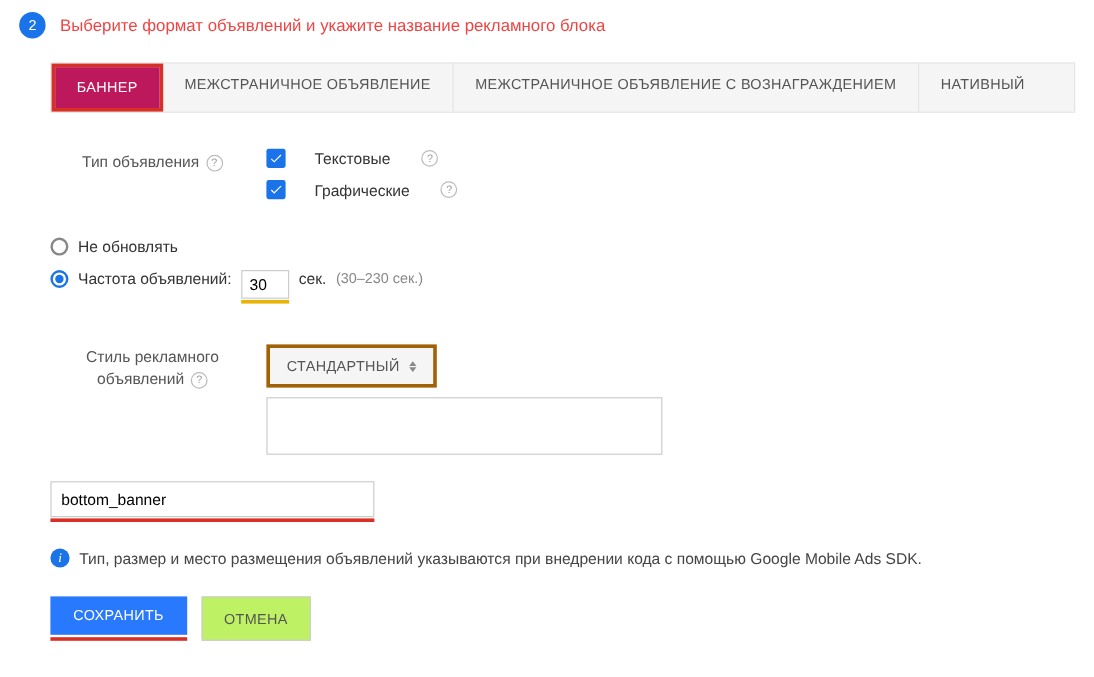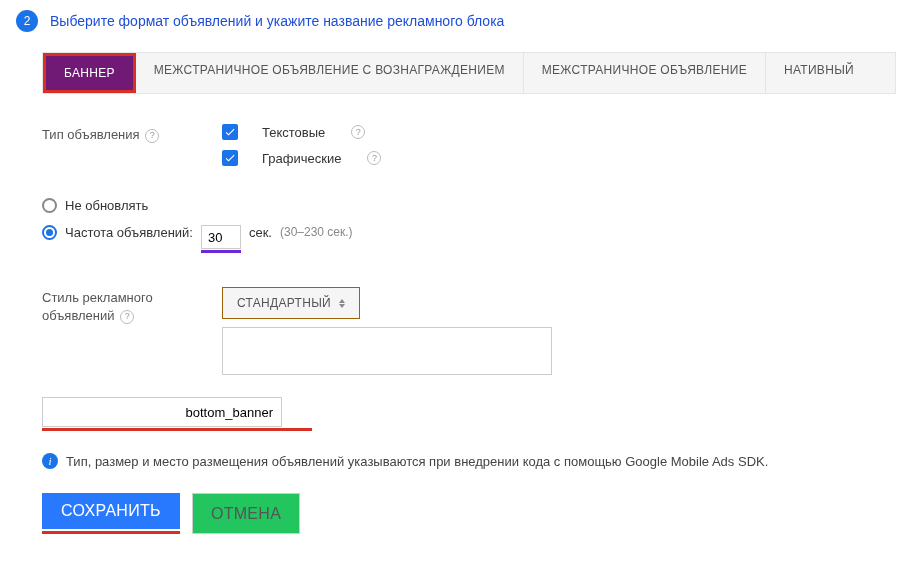--- a/index.html
+++ b/index.html
@@ -1,82 +1,82 @@
 <!DOCTYPE html>
 <html><head>
   <meta charset="utf-8">
   <style>
     * { box-sizing: border-box; margin: 0; padding: 0; }
     body { font-family: Arial, sans-serif; font-size: 13px; color: #333; background: #fff; padding: 10px 16px; width: 912px; }
     
     .step-header { display: flex; align-items: center; gap: 12px; margin-bottom: 20px; }
     .step-circle { width: 22px; height: 22px; border-radius: 50%; background: #1a73e8; color: #fff; display: flex; align-items: center; justify-content: center; font-size: 12px; flex-shrink: 0; }
-    .step-title { font-size: 14px; color: #1d4ed8; }
+    .step-title { font-size: 14px; color: #ef4444; }
     
     .tabs { display: flex; background: #f5f5f5; border: 1px solid #e5e5e5; margin-left: 26px; margin-bottom: 30px; }
     .tab { padding: 10px 18px; font-size: 12px; color: #555; cursor: pointer; border-right: 1px solid #e5e5e5; letter-spacing: 0.3px; white-space: nowrap; }
     .tab:last-child { border-right: none; }
-    .tab.active { background: #701a75; color: #fff; }
+    .tab.active { background: #be185d; color: #fff; }
     .tab-wrap-hl { border: 3px solid #d93025; display: inline-block; }
     
     .form-section { margin-left: 26px; }
     .form-row { display: flex; margin-bottom: 22px; align-items: flex-start; }
-    .form-label { width: 180px; text-align: left; color: #555; font-size: 13px; padding-right: 10px; line-height: 1.4; padding-top: 2px; }
+    .form-label { width: 180px; text-align: center; color: #555; font-size: 13px; padding-right: 10px; line-height: 1.4; padding-top: 2px; }
     .form-label .sub { display: block; }
     .form-control { flex: 1; }
     
     .help-icon { display: inline-flex; align-items: center; justify-content: center; width: 14px; height: 14px; border: 1px solid #bbb; border-radius: 50%; color: #999; font-size: 9px; margin-left: 2px; cursor: pointer; vertical-align: middle; line-height: 1; }
     
     .chk-row { display: flex; align-items: center; gap: 24px; margin-bottom: 10px; }
     .chkbox { width: 16px; height: 16px; background: #1a73e8; border-radius: 2px; display: flex; align-items: center; justify-content: center; cursor: pointer; }
     .chkbox svg { width: 12px; height: 12px; }
     
     .radio-row { display: flex; gap: 8px; margin-bottom: 12px; }
     .radio { width: 15px; height: 15px; border: 2px solid #888; border-radius: 50%; cursor: pointer; position: relative; flex-shrink: 0; }
     .radio.checked { border-color: #1a73e8; }
     .radio.checked::after { content: ''; position: absolute; width: 7px; height: 7px; background: #1a73e8; border-radius: 50%; top: 2px; left: 2px; }
     
     .refresh-input { width: 40px; height: 24px; border: 1px solid #ccc; padding: 2px 6px; font-size: 13px; text-align: left; }
-    .underline-red { border-bottom: 3px solid #6d28d9; padding-bottom: 1px; display: inline-block; }
+    .underline-red { border-bottom: 3px solid #eab308; padding-bottom: 1px; display: inline-block; }
     .hint { color: #888; font-size: 12px; }
     
-    .style-select { padding: 8px 14px; background: #f5f5f5; border: 1px solid #a16207; font-size: 12px; color: #555; cursor: pointer; display: inline-flex; align-items: center; gap: 8px; letter-spacing: 0.3px; }
+    .style-select { padding: 8px 14px; background: #f5f5f5; border: 3px solid #a16207; font-size: 12px; color: #555; cursor: pointer; display: inline-flex; align-items: center; gap: 8px; letter-spacing: 0.3px; }
     .sort-icon { display: inline-flex; flex-direction: column; gap: 1px; }
     .sort-icon::before { content: ''; border-left: 3px solid transparent; border-right: 3px solid transparent; border-bottom: 4px solid #888; }
     .sort-icon::after { content: ''; border-left: 3px solid transparent; border-right: 3px solid transparent; border-top: 4px solid #888; }
     
     .preview-box { width: 330px; height: 48px; border: 1px solid #ccc; margin-top: 8px; }
     
-    .name-input { width: 240px; height: 30px; border: 1px solid #ccc; padding: 4px 8px; font-size: 13px; text-align: right; }
+    .name-input { width: 270px; height: 30px; border: 1px solid #ccc; padding: 4px 8px; font-size: 13px; }
     .name-underline { width: 270px; height: 3px; background: #d93025; margin-top: 1px; }
     
     .info-bar { display: flex; align-items: center; gap: 8px; margin: 18px 0 24px 26px; font-size: 13px; color: #444; }
     .info-icon { width: 16px; height: 16px; border-radius: 50%; background: #1a73e8; color: #fff; display: flex; align-items: center; justify-content: center; font-size: 11px; font-style: italic; font-family: Georgia, serif; flex-shrink: 0; }
     
     .actions { display: flex; gap: 12px; margin-left: 26px; }
-    .btn { padding: 8px 18px; font-size: 16px; cursor: pointer; border: 1px solid transparent; letter-spacing: 0.3px; }
+    .btn { padding: 8px 18px; font-size: 12px; cursor: pointer; border: 1px solid transparent; letter-spacing: 0.3px; }
     .btn-primary { background: #2979ff; color: #fff; }
-    .btn-secondary { background: #22c55e; color: #555; border-color: #ccc; }
+    .btn-secondary { background: #bef264; color: #555; border-color: #ccc; }
     .btn-underline { width: 100%; height: 3px; background: #d93025; margin-top: 2px; }
     .btn-wrap { display: flex; flex-direction: column; }
   </style>
 </head>
 <body>
 
 <div class="step-header">
   <div class="step-circle">2</div>
   <div class="step-title">Выберите формат объявлений и укажите название рекламного блока</div>
 </div>
 
 <div class="tabs">
   <span class="tab-wrap-hl">
     <div class="tab active">БАННЕР</div>
   </span>
+  <div class="tab">МЕЖСТРАНИЧНОЕ ОБЪЯВЛЕНИЕ</div>
   <div class="tab">МЕЖСТРАНИЧНОЕ ОБЪЯВЛЕНИЕ С ВОЗНАГРАЖДЕНИЕМ</div>
-  <div class="tab">МЕЖСТРАНИЧНОЕ ОБЪЯВЛЕНИЕ</div>
   <div class="tab">НАТИВНЫЙ</div>
 </div>
 
 <div class="form-section">
 
   <div class="form-row">
     <div class="form-label">
       <span>Тип объявления</span>
       <span class="help-icon">?</span>
     </div>

